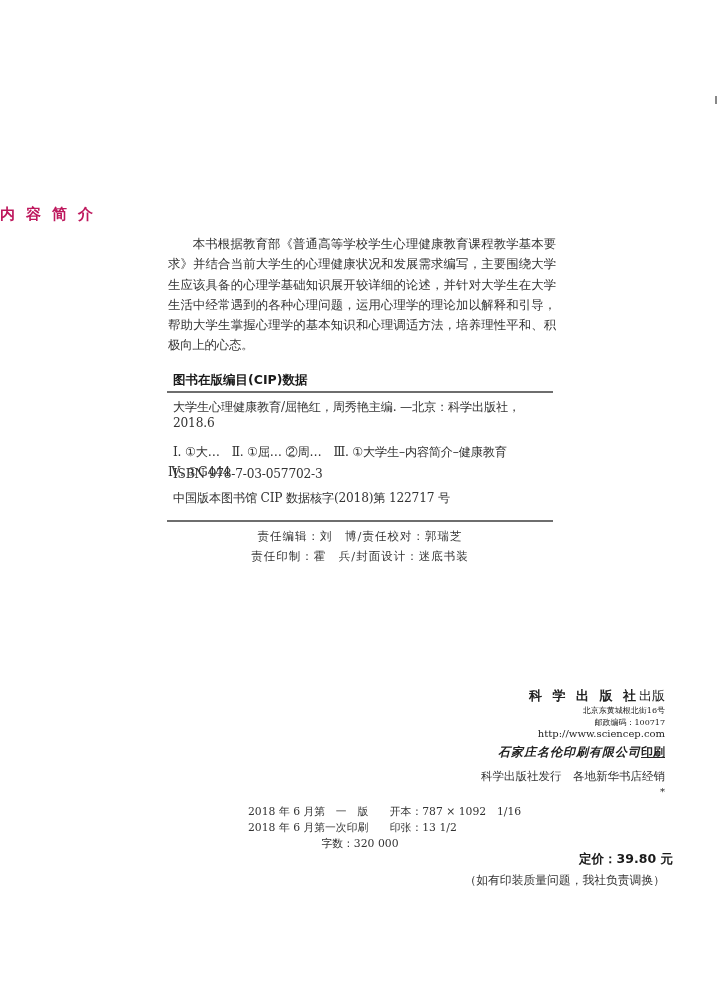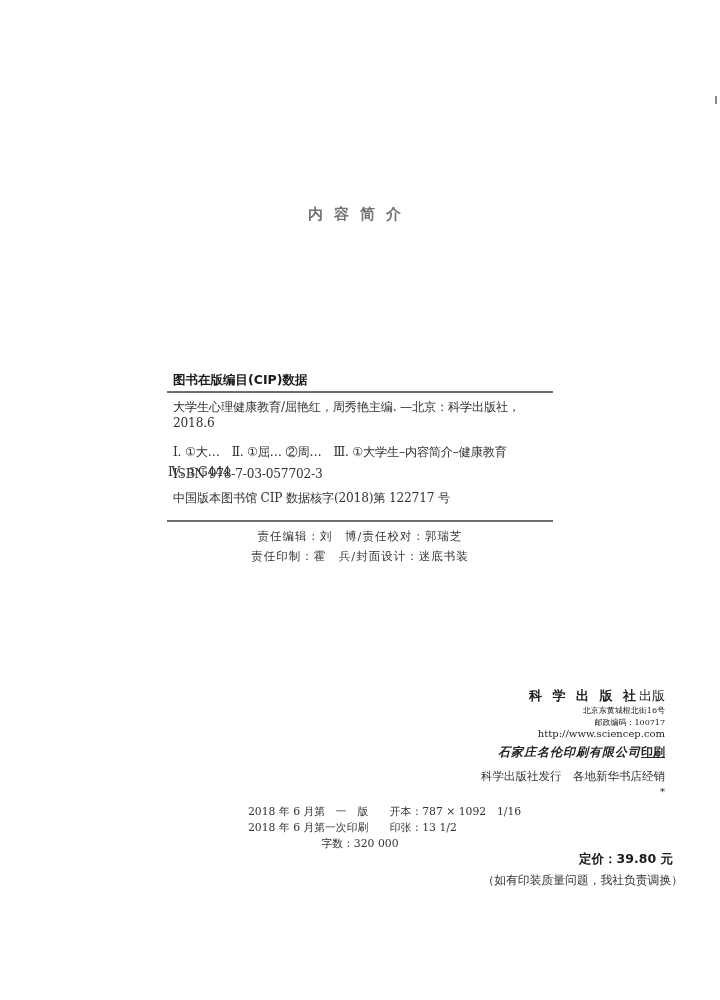--- a/index.html
+++ b/index.html
@@ -3,23 +3,23 @@
   <meta charset="utf-8">
   <style>
     html, body { margin: 0; padding: 0; }
     body {
       width: 720px; height: 1000px; background: #ffffff; position: relative;
       font-family: "DejaVu Serif", "Liberation Serif", serif; color: #2a2a2a;
       overflow: hidden;
     }
     .edge-mark { position: absolute; left: 715px; top: 96px; width: 2px; height: 8px; background: #888; }
     .summary-title {
-      position: absolute; top: 205px; left: 0; width: 720px; text-align: center;
+      position: absolute; top: 205px; left: 0; width: 720px; text-align: left;
       font-family: "DejaVu Sans", sans-serif; font-weight: bold; font-size: 15px;
-      letter-spacing: 11px; color: #737373;
+      letter-spacing: 11px; color: #be185d;
     }
     .summary-body {
       position: absolute; top: 234px; left: 168px; width: 388px;
       font-size: 12.4px; line-height: 20.3px; color: #333;
       text-align: justify; letter-spacing: -0.2px;
     }
     .summary-body p { margin: 0; text-indent: 2em; }
     .cip-heading {
       position: absolute; top: 372px; left: 173px;
       font-family: "DejaVu Sans", sans-serif; font-weight: bold; font-size: 12.5px; color: #1a1a1a;
@@ -49,29 +49,30 @@
     .pub-url { top: 728px; font-size: 10px; }
     .printer { top: 744px; font-size: 12px; font-weight: bold; font-style: italic; letter-spacing: 1px; }
     .printer .plain { font-style: normal; letter-spacing: 0; text-decoration: underline; }
     .distribution { top: 769px; font-size: 11.5px; color: #333; }
     .asterisk { top: 786px; font-size: 10px; }
     .ed { position: absolute; font-size: 10.8px; color: #333; white-space: pre; }
     .ed1 { top: 805px; left: 248px; }
     .ed2 { top: 821px; left: 248px; }
     .ed3 { top: 837px; left: 0; width: 720px; text-align: center; }
     .price { top: 851px; font-family: "DejaVu Sans", sans-serif; font-weight: bold; font-size: 12.5px; color: #1a1a1a; padding-left: 8px; }
-    .notice { top: 873px; font-size: 11.8px; color: #333; padding-left: 18px; }
+    .notice { top: 873px; font-size: 11.8px; color: #333; }
   </style>
 </head>
 <body>
 
 <div class="edge-mark"></div>
 
 <div class="summary-title">内容简介</div>
 <div class="summary-body">
+  <p>本书根据教育部《普通高等学校学生心理健康教育课程教学基本要求》并结合当前大学生的心理健康状况和发展需求编写，主要围绕大学生应该具备的心理学基础知识展开较详细的论述，并针对大学生在大学生活中经常遇到的各种心理问题，运用心理学的理论加以解释和引导，帮助大学生掌握心理学的基本知识和心理调适方法，培养理性平和、积极向上的心态。</p>
 </div>
 
 <div class="cip-heading">图书在版编目(CIP)数据</div>
 <div class="rule top"></div>
 <div class="cip-block cip-line1">大学生心理健康教育/屈艳红，周秀艳主编. —北京：科学出版社，2018.6</div>
 <div class="cip-block cip-isbn">ISBN 978-7-03-057702-3</div>
 <div class="cip-block cip-class1">Ⅰ. ①大…　Ⅱ. ①屈…  ②周…　Ⅲ. ①大学生–内容简介–健康教育</div>
 <div class="cip-block cip-class2">Ⅳ. ①G444</div>
 <div class="cip-block cip-number">中国版本图书馆 CIP 数据核字(2018)第 122717 号</div>
 <div class="rule bottom"></div>

